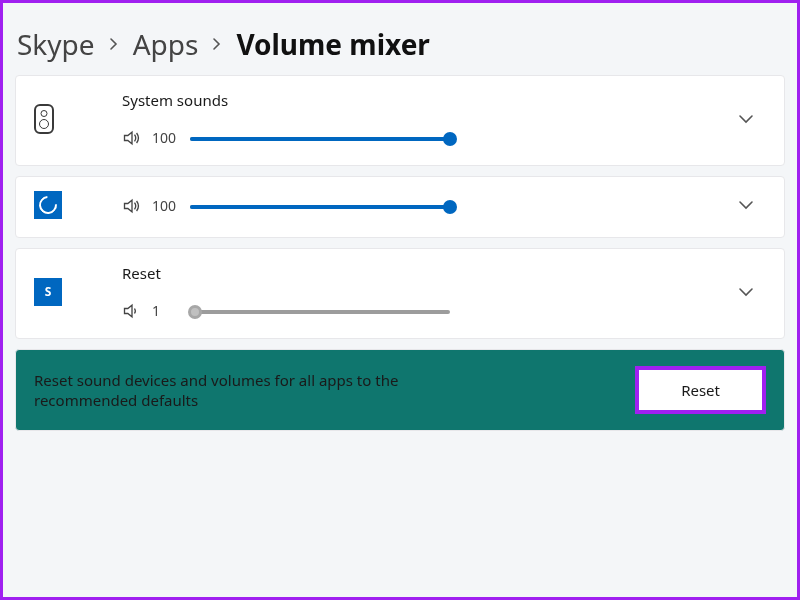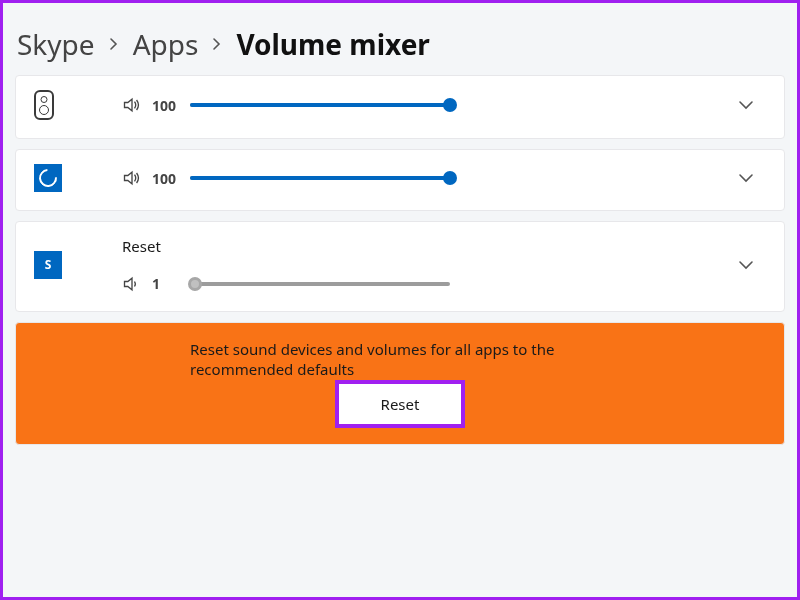--- a/index.html
+++ b/index.html
@@ -61,24 +61,23 @@
       flex: 1;
     }
     .app-name {
       font-size: 15px;
       color: #1a1a1a;
       padding-left: 48px;
       margin-bottom: 18px;
     }
     .slider-row {
       display: flex;
-      align-items: center;
+      align-items: flex-end;
       gap: 10px;
       padding-left: 48px;
-      font-weight: bold;
     }
     .vol-icon svg { display: block; }
     .vol-value {
       font-size: 14px;
       color: #444;
       width: 28px;
     }
     .slider {
       position: relative;
       width: 260px;
@@ -150,28 +149,27 @@
       left: 50%; bottom: 3px;
       transform: translateX(-50%);
     }
     .app-tile {
       width: 28px; height: 28px;
       display:flex; align-items:center; justify-content:center;
       color:#fff; font-weight:700; font-size:12px;
     }
     .app-tile.blue { background:#0067c0; }
     .reset-card {
-      background:#f97316;
+      background:#0f766e;
       border:1px solid #e7e7ea;
       border-radius:4px;
       padding: 16px 18px;
       display:flex;
       align-items:center;
       justify-content:space-between;
-      flex-direction:column;
     }
     .reset-text {
       font-size:15px;
       color:#1a1a1a;
       max-width: 420px;
       line-height:1.35;
     }
     .reset-btn {
       border: 4px solid #a020f0;
       padding: 10px 42px;
@@ -204,20 +202,51 @@
           <path d="M2 2 L7 7 L2 12" stroke="#555" stroke-width="1.6" fill="none" stroke-linecap="round"></path>
         </svg>
     </span>
     <span class="crumb-active">Volume mixer</span>
   </div>
 
 
   <div class="card">
     <div class="card-left-icon">
       <div class="speaker-outline"></div>
+    </div>
+    <div class="card-body">
+      <div class="app-name">System sounds</div>
+      <div class="slider-row">
+        <span class="vol-icon">
+          <svg width="20" height="18" viewBox="0 0 24 20">
+              <path d="M3 7 H7 L12 3 V17 L7 13 H3 Z" fill="none" stroke="#444" stroke-width="1.6"></path>
+              <path d="M15 6 Q18 10 15 14" fill="none" stroke="#444" stroke-width="1.6"></path>
+              <path d="M17.5 4 Q22 10 17.5 16" fill="none" stroke="#444" stroke-width="1.6"></path>
+            </svg>
+        </span>
+        <span class="vol-value">100</span>
+        <div class="slider">
+          <div class="slider-track"></div>
+          <div class="slider-fill" style="width:100%"></div>
+          <div class="slider-thumb" style="left:100%"></div>
+        </div>
+      </div>
+    </div>
+    <div class="chevron">
+      <svg width="16" height="10" viewBox="0 0 16 10">
+          <path d="M2 2 L8 8 L14 2" fill="none" stroke="#555" stroke-width="1.6" stroke-linecap="round"></path>
+        </svg>
+    </div>
+  </div>
+
+  <div class="card">
+    <div class="card-left-icon">
+      <div class="app-tile blue">
+          <div class="photoscape-icon"></div>
+        </div>
     </div>
     <div class="card-body">
       <div class="slider-row">
         <span class="vol-icon">
           <svg width="20" height="18" viewBox="0 0 24 20">
               <path d="M3 7 H7 L12 3 V17 L7 13 H3 Z" fill="none" stroke="#444" stroke-width="1.6"></path>
               <path d="M15 6 Q18 10 15 14" fill="none" stroke="#444" stroke-width="1.6"></path>
               <path d="M17.5 4 Q22 10 17.5 16" fill="none" stroke="#444" stroke-width="1.6"></path>
             </svg>
         </span>
@@ -231,50 +260,20 @@
     </div>
     <div class="chevron">
       <svg width="16" height="10" viewBox="0 0 16 10">
           <path d="M2 2 L8 8 L14 2" fill="none" stroke="#555" stroke-width="1.6" stroke-linecap="round"></path>
         </svg>
     </div>
   </div>
 
   <div class="card">
     <div class="card-left-icon">
-      <div class="app-tile blue">
-          <div class="photoscape-icon"></div>
-        </div>
-    </div>
-    <div class="card-body">
-      <div class="slider-row">
-        <span class="vol-icon">
-          <svg width="20" height="18" viewBox="0 0 24 20">
-              <path d="M3 7 H7 L12 3 V17 L7 13 H3 Z" fill="none" stroke="#444" stroke-width="1.6"></path>
-              <path d="M15 6 Q18 10 15 14" fill="none" stroke="#444" stroke-width="1.6"></path>
-              <path d="M17.5 4 Q22 10 17.5 16" fill="none" stroke="#444" stroke-width="1.6"></path>
-            </svg>
-        </span>
-        <span class="vol-value">100</span>
-        <div class="slider">
-          <div class="slider-track"></div>
-          <div class="slider-fill" style="width:100%"></div>
-          <div class="slider-thumb" style="left:100%"></div>
-        </div>
-      </div>
-    </div>
-    <div class="chevron">
-      <svg width="16" height="10" viewBox="0 0 16 10">
-          <path d="M2 2 L8 8 L14 2" fill="none" stroke="#555" stroke-width="1.6" stroke-linecap="round"></path>
-        </svg>
-    </div>
-  </div>
-
-  <div class="card">
-    <div class="card-left-icon">
       <div class="app-tile blue">S</div>
     </div>
     <div class="card-body">
       <div class="app-name">Reset</div>
       <div class="slider-row">
         <span class="vol-icon">
           <svg width="20" height="18" viewBox="0 0 24 20">
               <path d="M3 7 H7 L12 3 V17 L7 13 H3 Z" fill="none" stroke="#444" stroke-width="1.6"></path>
               <path d="M15 7 Q17 10 15 13" fill="none" stroke="#444" stroke-width="1.6"></path>
             </svg>

